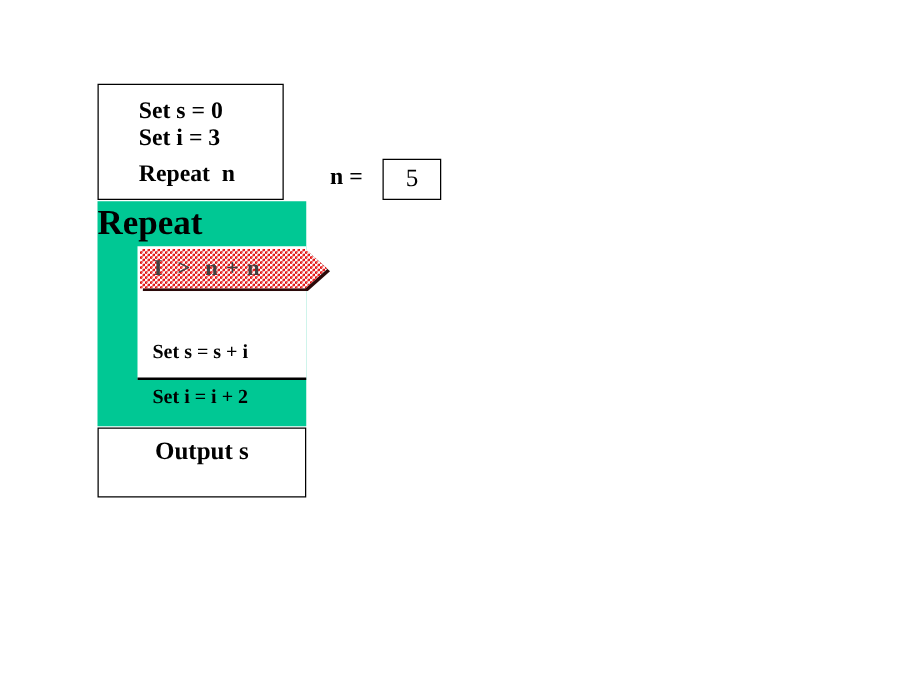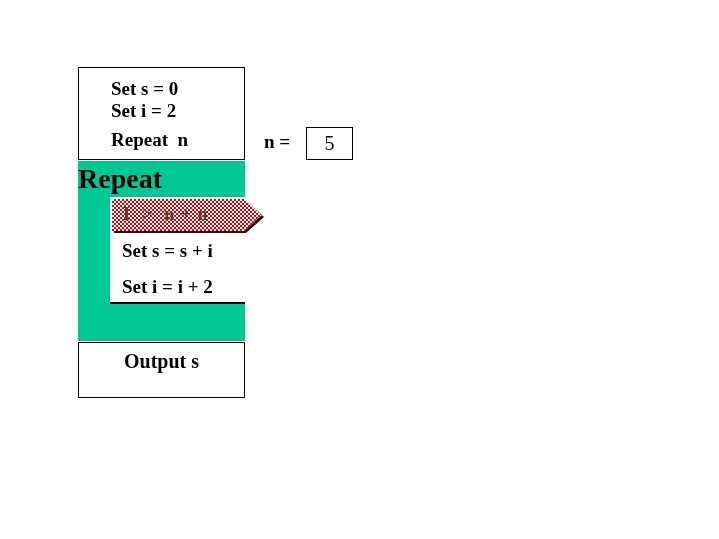--- a/index.html
+++ b/index.html
@@ -29,21 +29,21 @@
     color: #000000;
     white-space: pre;
     letter-spacing: 0px;
   }
 
   
   #init-box {
     position: absolute;
     left: 78px;
     top: 67px;
-    width: 167px;
+    width: 149px;
     height: 93px;
     background: #ffffff;
     border: 1px solid #000000;
     box-sizing: border-box;
   }
   #init-box .stmt {
     position: absolute;
     left: 32px;
     font-size: 19px;
     line-height: 19px;
@@ -115,22 +115,23 @@
     top: 197px;
     width: 135px;
     height: 107px;
     background: #ffffff;
     border-bottom: 2px solid #000000;
     box-sizing: border-box;
   }
   #loop-body .stmt {
     position: absolute;
     left: 12px;
-    font-size: 19px;
+    font-size: 16px;
     line-height: 19px;
+    margin-top: 31px;
   }
   #line-set-ssi { top: 44px; }
   #line-set-ii2 { top: 80px; }
 
   
   #condition-arrow {
     position: absolute;
     left: 112px;
     top: 199px;
     width: 150px;
@@ -200,21 +201,21 @@
     white-space: pre;
   }
 </style>
 </head>
 <body>
 
 <div id="canvas">
 
   <div id="init-box">
     <div class="stmt" id="line-set-s">Set s = 0</div>
-    <div class="stmt" id="line-set-i">Set i = 2</div>
+    <div class="stmt" id="line-set-i">Set i = 3</div>
     <div class="stmt" id="line-input-n">Repeat  n</div>
   </div>
 
   <div id="n-label">n =</div>
   <div id="n-value-box">
     <div id="n-value">5</div>
   </div>
 
   <div id="repeat-block">
     <div id="repeat-label">Repeat</div>

